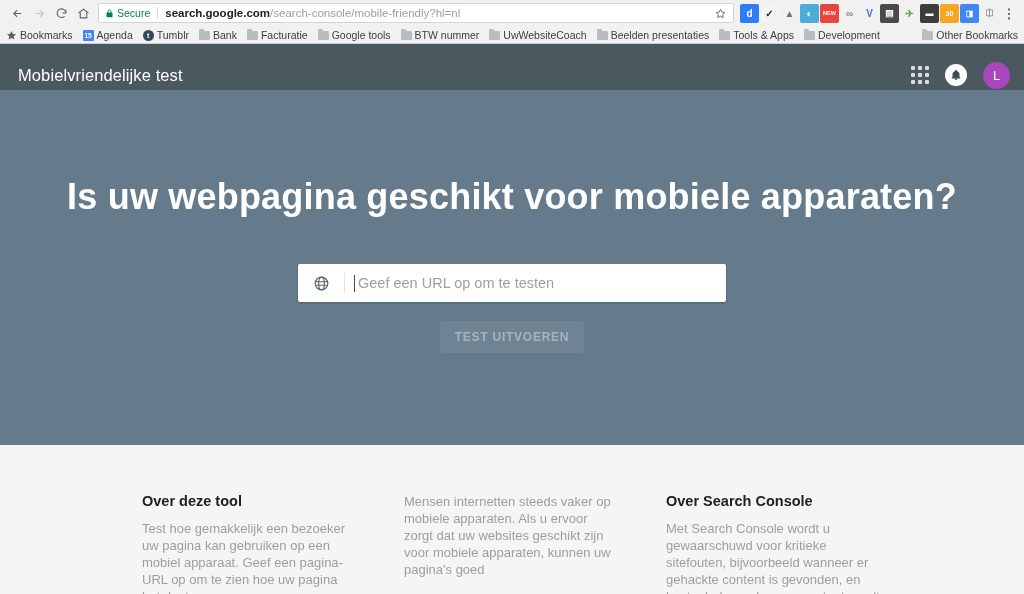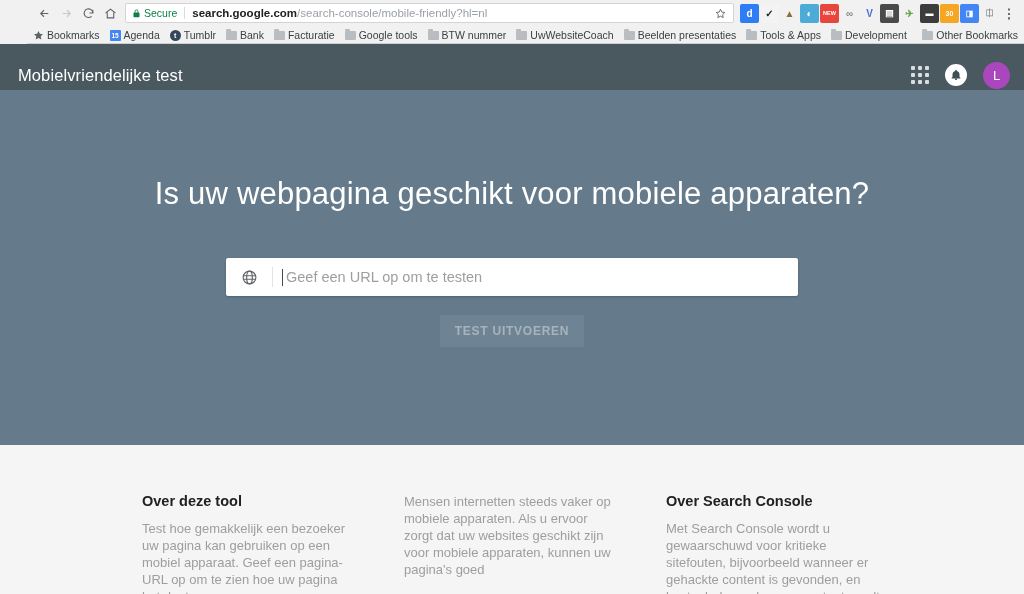--- a/index.html
+++ b/index.html
@@ -4,21 +4,21 @@
 <style>
   * { box-sizing: border-box; margin: 0; padding: 0; }
   html, body {
     width: 1024px; height: 594px;
     overflow: hidden;
     font-family: "Liberation Sans", sans-serif;
     background: #ffffff;
   }
 
   
-  .browser-chrome { width: 1024px; background: #f1f1f1; padding-left: 27px; }
+  .browser-chrome { width: 1024px; background: #f1f1f1; }
 
   .omnibox-row {
     height: 26px;
     display: flex;
     align-items: center;
     background: #f1f1f1;
     padding: 0 6px;
   }
   .nav-btn {
     width: 22px; height: 22px;
@@ -139,28 +139,28 @@
   
   .hero {
     height: 355px;
     background: #657b8c;
     display: flex;
     flex-direction: column;
     align-items: center;
   }
   .hero-title {
     color: #ffffff;
-    font-size: 31px;
-    font-weight: 400;
+    font-size: 36px;
+    font-weight: 700;
     margin-top: 86px;
     letter-spacing: .2px;
     text-align: center;
   }
   .url-field {
-    width: 572px;
+    width: 428px;
     height: 38px;
     margin-top: 46px;
     background: #fff;
     border-radius: 2px;
     display: flex;
     align-items: center;
     box-shadow: 0 1px 3px rgba(0,0,0,.22);
   }
   .globe-wrap {
     width: 46px; display: flex; align-items: center; justify-content: center;

